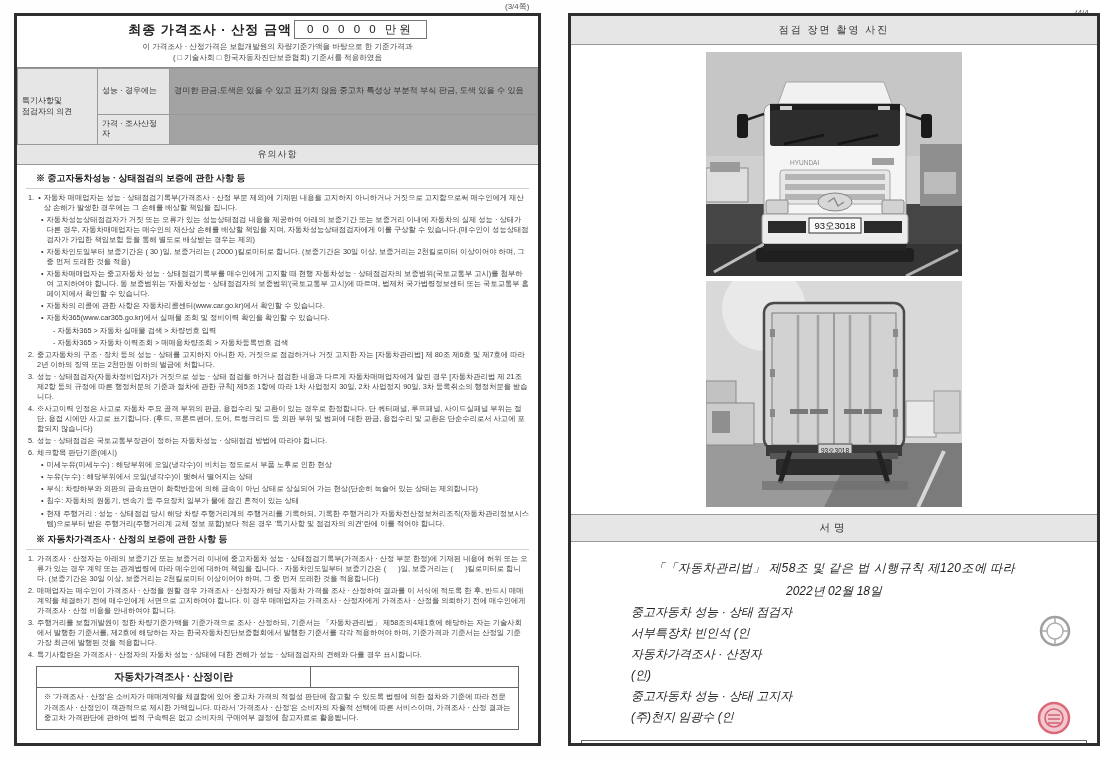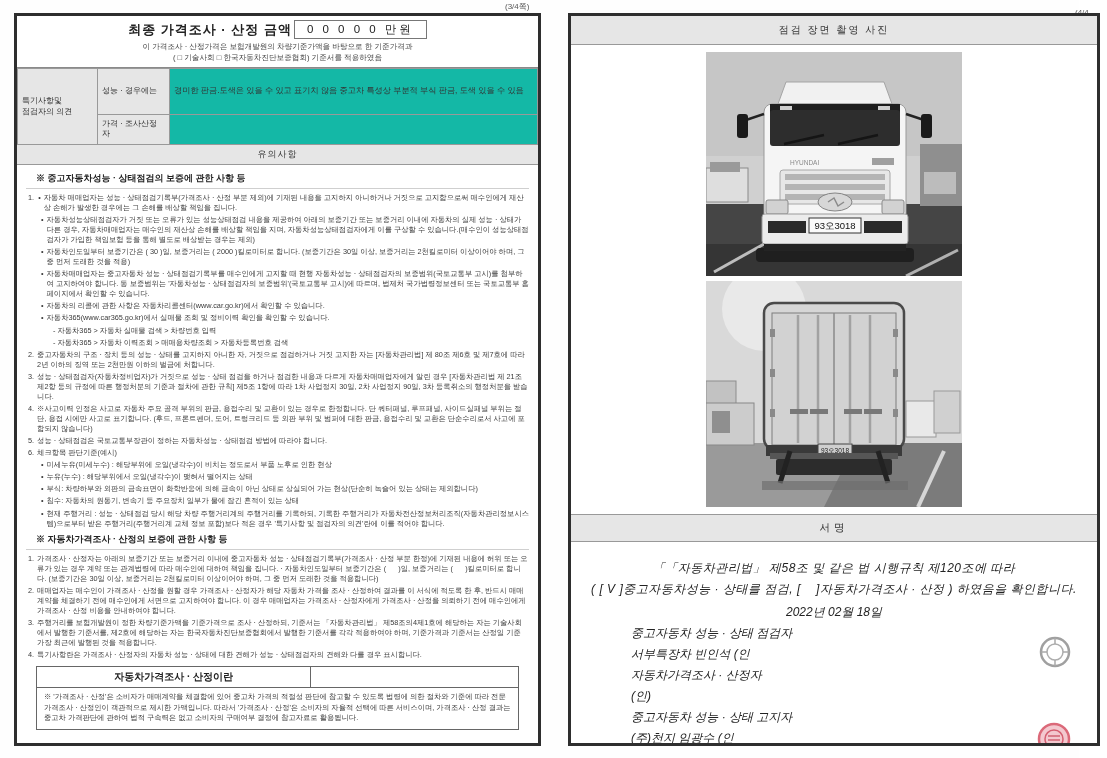--- a/index.html
+++ b/index.html
@@ -16,21 +16,21 @@
   .final-price { text-align:center; padding:4px 0 3px; border-bottom:1px solid #8a8a8a; }
   .fp-row { display:flex; justify-content:center; align-items:center; gap:2px; margin-bottom:2px; }
   .fp-title { font-size:13px; font-weight:bold; color:#222; letter-spacing:1px; }
   .fp-value { border:1px solid #777; font-size:11.5px; color:#222; padding:1px 12px; letter-spacing:3px; background:#fff; }
   .fp-note { font-size:7.6px; color:#444; line-height:1.5; }
 
   table.opinion { width:100%; border-collapse:collapse; font-size:8px; color:#333; }
   table.opinion td { border:1px solid #999; vertical-align:middle; padding:2px 4px; }
   td.o-head { width:80px; background:#e6e6e6; text-align:left; line-height:1.4; border-left:none; }
   td.o-sub  { width:72px; background:#e6e6e6; line-height:1.3; }
-  td.o-val  { background:#14b8a6; line-height:1.45; font-size:8.2px; border-right:none; }
+  td.o-val  { background:#a3a3a3; line-height:1.45; font-size:8.2px; border-right:none; }
   tr.o-r1 td { height:46px; }
   tr.o-r2 td { height:30px; }
 
   .notice-bar { background:#e6e6e6; border-bottom:1px solid #999; text-align:center; font-size:9px; color:#333; padding:3px 0; letter-spacing:1px; }
   .notice-body { padding:3px 9px 0 9px; }
   .sec-title { font-weight:bold; font-size:9px; color:#222; margin:4px 0 3px 10px; }
   .sec-divider { border:none; border-top:1px solid #cfcfcf; margin:1px 0 4px; }
   .nl { display:flex; font-size:7.3px; line-height:1.38; color:#3a3a3a; margin-bottom:2px; }
   .nm { flex:0 0 auto; margin-right:3px; white-space:pre; }
   .nt { flex:1 1 auto; }
@@ -282,21 +282,20 @@
         <line x1="84" y1="170" x2="74" y2="202" stroke="#222" stroke-width="5"></line>
         <line x1="172" y1="170" x2="182" y2="202" stroke="#222" stroke-width="5"></line>
         <rect x="56" y="200" width="146" height="9" fill="#6f6f6f" opacity="0.7"></rect>
       </svg>
     </div>
 
     <div class="sign-bar">서명</div>
 
     <div class="sign-block">
       <div class="sign-line">「「자동차관리법」 제58조 및 같은 법 시행규칙 제120조에 따라</div>
-      <div class="sign-line">( [ V ]중고자동차성능 · 상태를 점검, [&nbsp;&nbsp;&nbsp;&nbsp;]자동차가격조사 · 산정 ) 하였음을 확인합니다.</div>
       <div class="sign-date">2022년 02월 18일</div>
       <div class="signers">
         <div class="signer-row">
           <span class="signer-role">중고자동차 성능 · 상태 점검자</span>
           <span class="signer-name">서부특장차 빈인석 (인<svg class="stamp stamp-gray" width="32" height="32" viewBox="0 0 32 32">
                 <circle cx="16" cy="16" r="14" fill="none" stroke="#a0a0a0" stroke-width="2.5"></circle>
                 <circle cx="16" cy="16" r="8" fill="none" stroke="#adadad" stroke-width="1.5"></circle>
                 <line x1="16" y1="2" x2="16" y2="8" stroke="#a8a8a8" stroke-width="1.5"></line>
                 <line x1="16" y1="24" x2="16" y2="30" stroke="#a8a8a8" stroke-width="1.5"></line>
                 <line x1="2" y1="16" x2="8" y2="16" stroke="#a8a8a8" stroke-width="1.5"></line>

